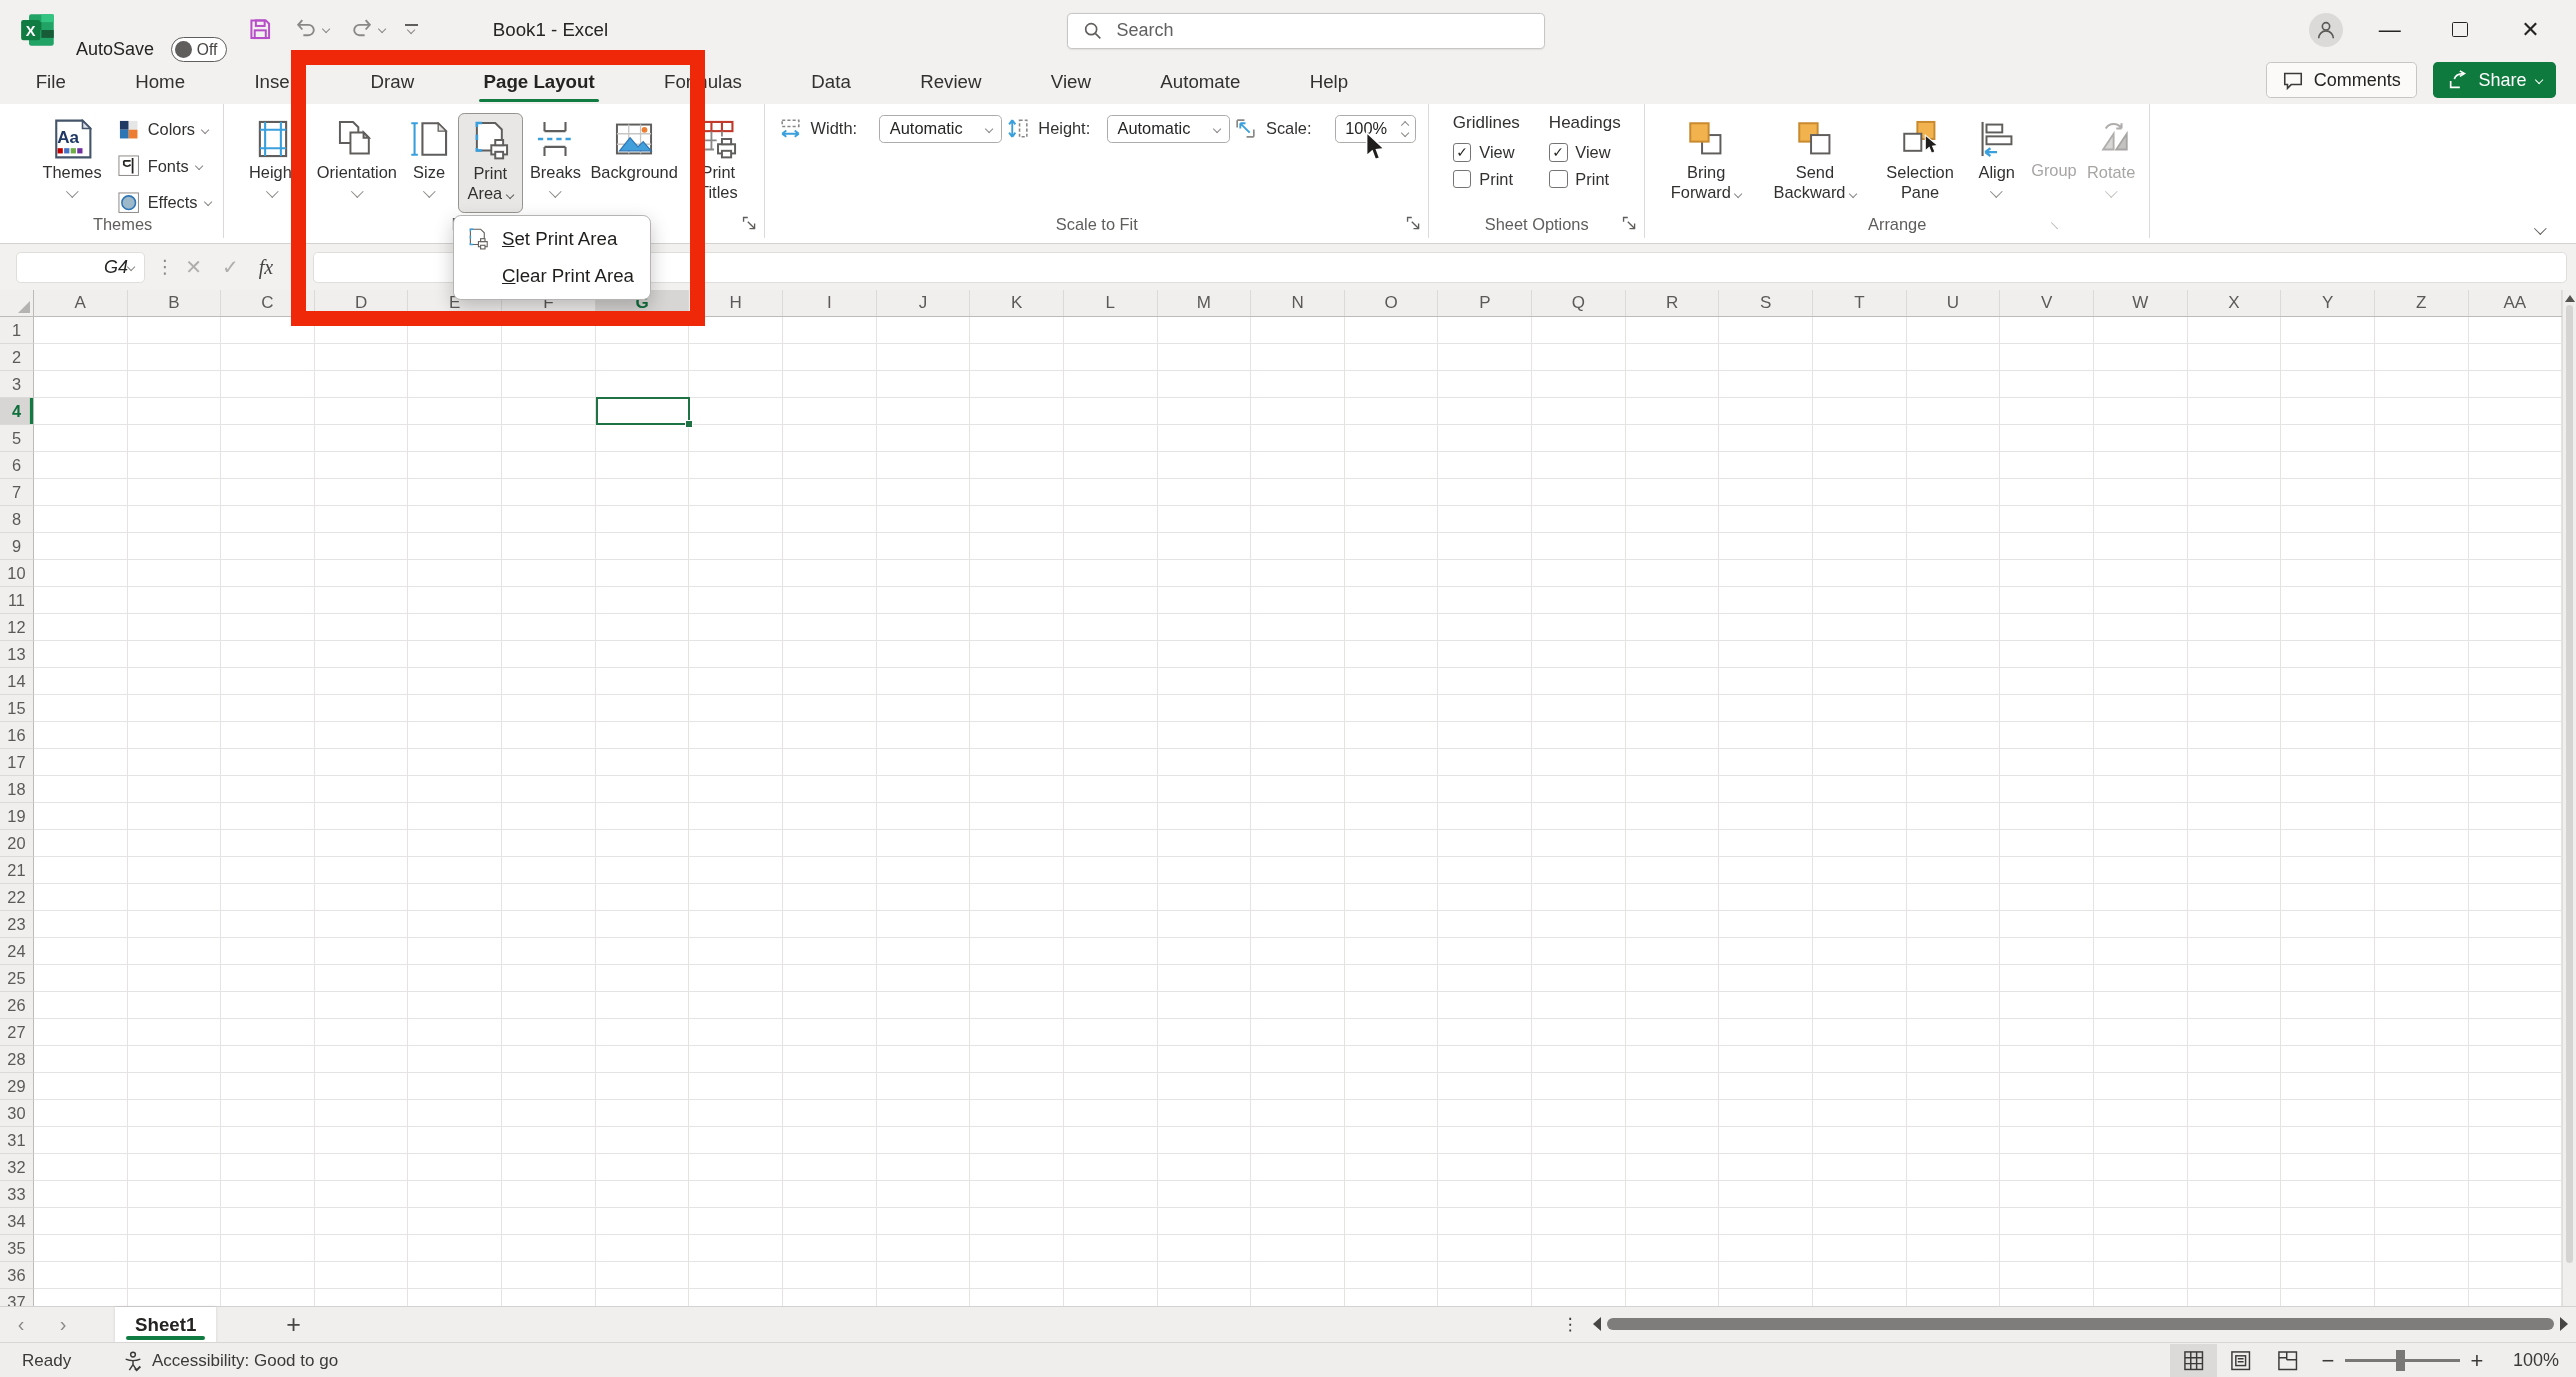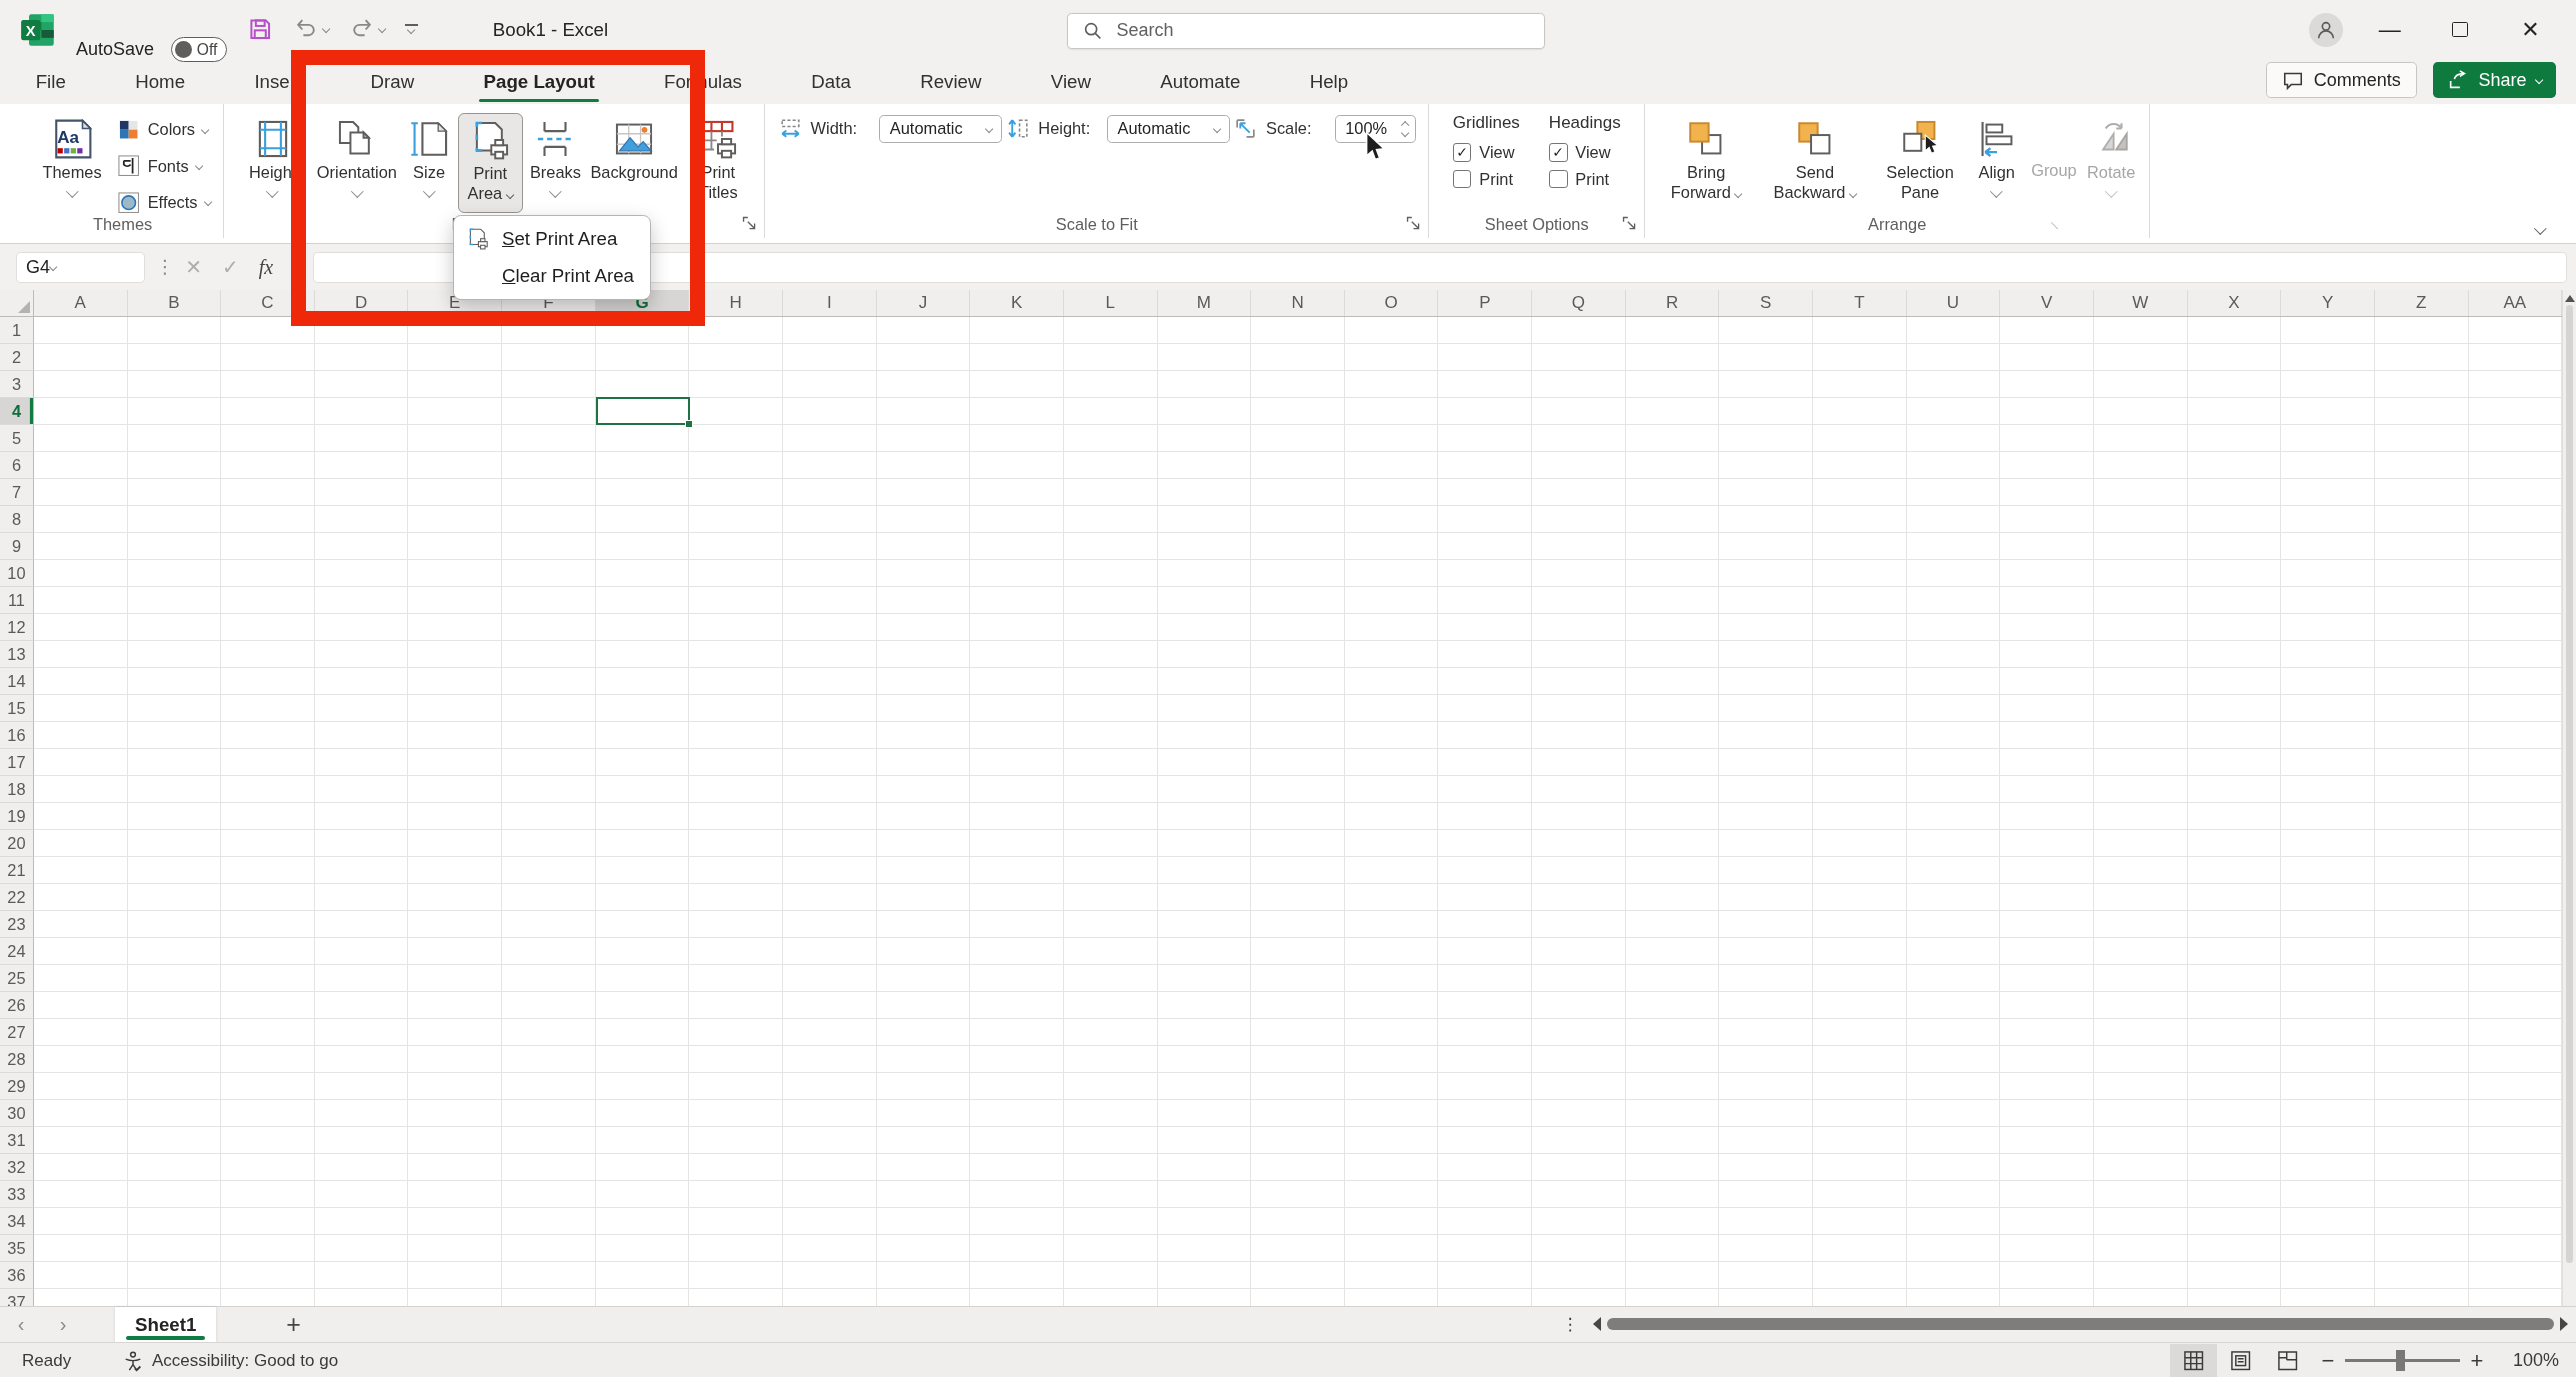--- a/index.html
+++ b/index.html
@@ -60,21 +60,21 @@
   .spinner .chev { width:6.2px; height:6.2px; border-width:1.6px; }
   .sheetopt-col { display:flex; flex-direction:column; align-items:flex-start; gap:7.8px; padding:0 11px;justify-content:center; }
   .sheetopt-col .colhead { font-size:17px; color:#323130; margin-bottom:1.6px; }
   .cbrow { display:flex; align-items:center; gap:7.8px; font-size:16.4px; color:#323130; }
   .cb { width:18.7px; height:18.7px; border:1.6px solid #767472; border-radius:3.1px; background:#fff; display:flex; align-items:center; justify-content:center; font-size:14px; color:#252423; }
   .optdivider { width:0.8px; background:#dcdad8; margin:1.6px 3.1px 6.2px 3.1px; }
   .collapse-chev { position:absolute; right:31px; bottom:7.8px; }
 
   
   .formula-row { position:absolute; top:245px; left:0; width:2576px; height:44px; display:flex; align-items:center; background:#f3f1f0; }
-  .namebox { margin-left:15.6px; width:129px; height:31px; background:#fff; border:0.8px solid #e0deda; border-radius:4.7px; display:flex; align-items:center; justify-content:flex-start; padding:0 9.4px; font-size:18px; color:#252423; }
+  .namebox { margin-left:15.6px; width:129px; height:31px; background:#fff; border:0.8px solid #e0deda; border-radius:4.7px; display:flex; align-items:center; justify-content:flex-end; padding:0 9.4px; font-size:18px; color:#252423;font-style:italic; }
   .fbar-dots { margin:0 11px; color:#8a8886; font-size:18.7px; letter-spacing:0; }
   .fbar-btns { display:flex; align-items:center; gap:20px; margin-right:14px; }
   .fx { font-family:"Liberation Serif", serif; font-style:italic; font-size:20px; color:#444; }
   .fbar-x, .fbar-check { font-size:20px; color:#b0aeac; }
   .fbar-input { flex:1; height:31px; background:#fff; border:0.8px solid #e0deda; border-radius:4.7px; margin-right:9.4px; }
 
   
   .grid { position:absolute; top:290px; left:0; width:2562px; height:1016px; background:#fff; overflow:hidden; }
   .hdr-row { display:flex; height:27px; border-bottom:0.8px solid #bdbbb9; background:#f1efee; }
   .corner { width:34px; height:100%; border-right:0.8px solid #bdbbb9; position:relative; background:#f1efee; }

